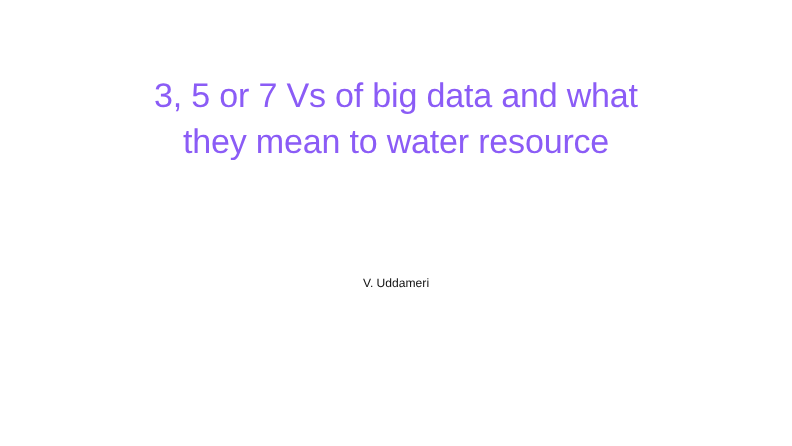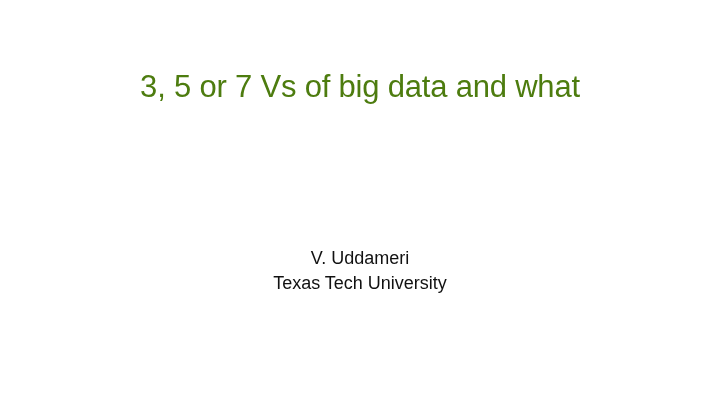--- a/index.html
+++ b/index.html
@@ -30,49 +30,49 @@
     width: 648px;
     text-align: center;
   }
   .title-line {
     display: block;
     font-family: "Liberation Sans", sans-serif;
     font-size: 31px;
     font-weight: 400;
     line-height: 42px;
     letter-spacing: -0.2px;
-    color: #4d7c0f;
+    color: #8b5cf6;
     white-space: nowrap;
   }
 
   
   .subtitle-block {
     position: absolute;
     left: 36px;
     top: 246px;
     width: 648px;
     text-align: center;
   }
   .subtitle-line {
     display: block;
     font-family: "Liberation Sans", sans-serif;
-    font-size: 18px;
+    font-size: 11px;
     font-weight: 400;
     line-height: 24.5px;
     color: #111111;
     white-space: nowrap;
   }
 </style>
 </head>
 <body>
 
 <div class="slide">
 
   <div class="title-block">
     <span class="title-line">3, 5 or 7 Vs of big data and what</span>
+    <span class="title-line">they mean to water resource</span>
   </div>
 
   <div class="subtitle-block">
     <span class="subtitle-line">V. Uddameri</span>
-    <span class="subtitle-line">Texas Tech University</span>
   </div>
 
 </div>
 
 </body></html>

